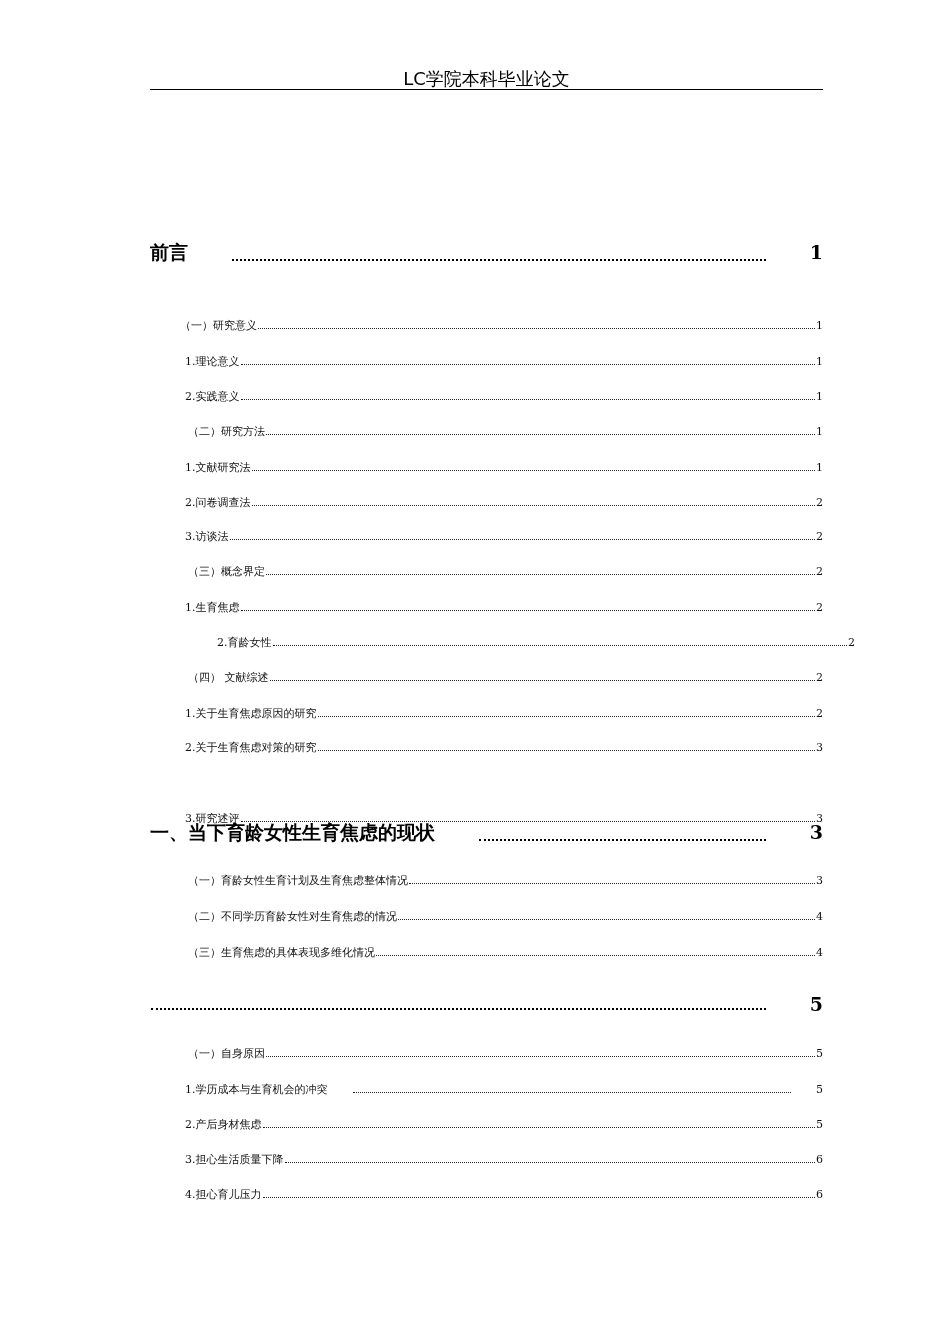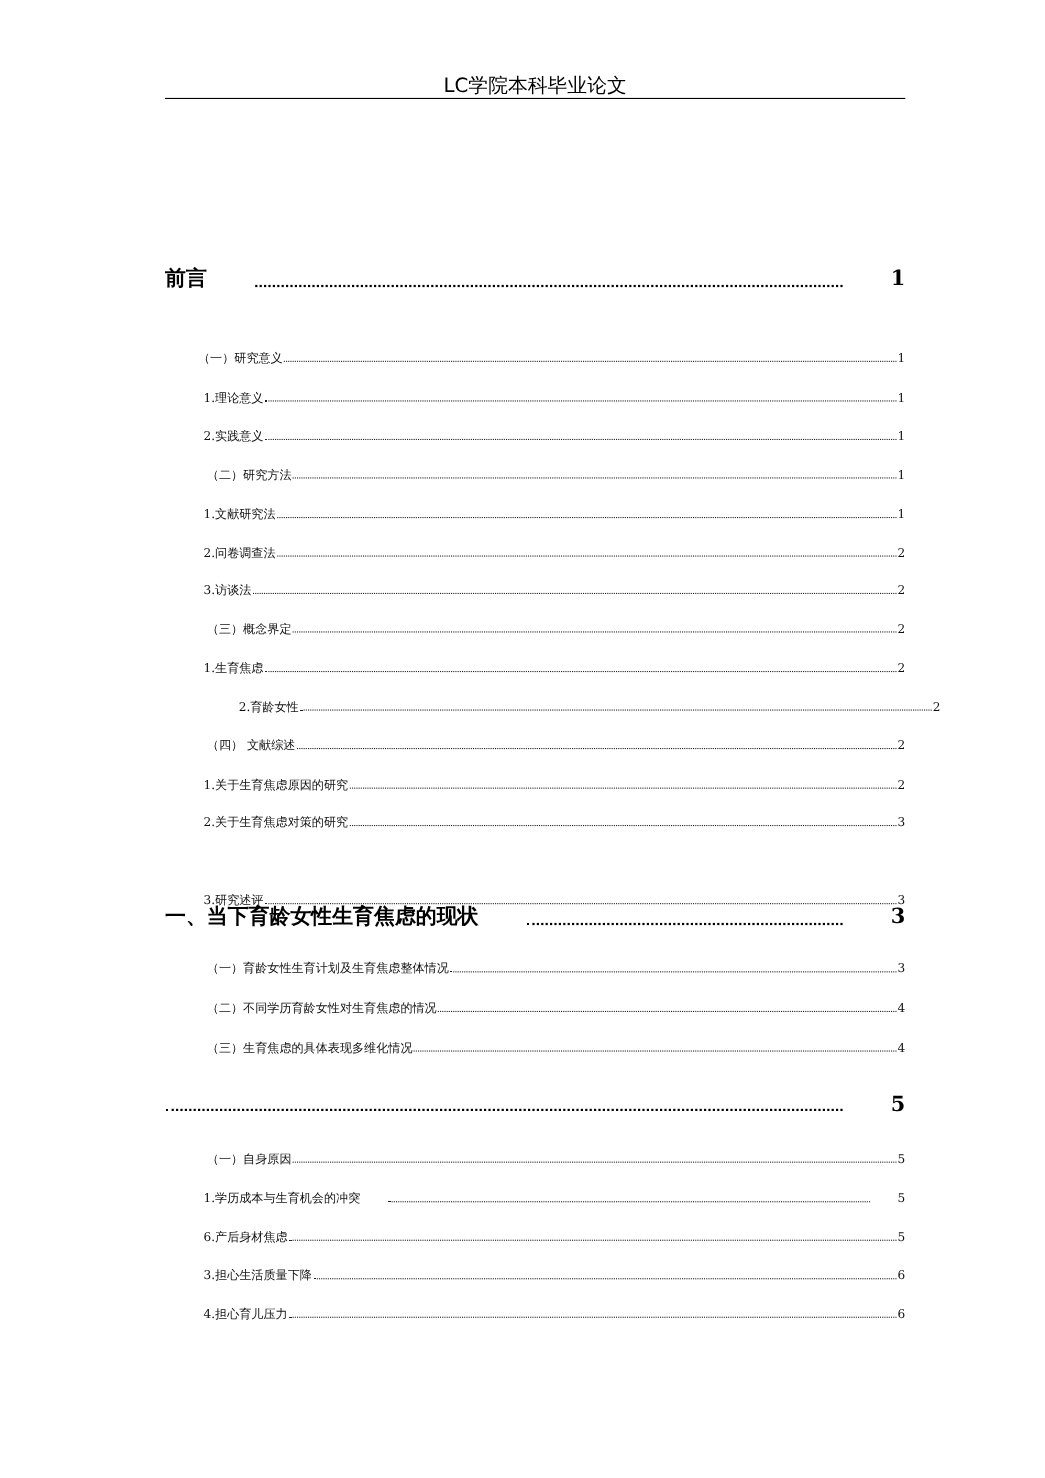--- a/index.html
+++ b/index.html
@@ -140,21 +140,21 @@
         <span class="label">（一）自身原因</span>
         <span class="leader"></span>
         <span class="page-num">5</span>
       </div>
       <div class="row lvl3" style="top: 1082px; left: 35px; width: 638px; gap: 24px;">
         <span class="label">1.学历成本与生育机会的冲突</span>
         <span class="leader"></span>
         <span class="page-num">5</span>
       </div>
       <div class="row lvl3" style="top: 1117px; left: 35px; width: 638px;">
-        <span class="label">6.产后身材焦虑</span>
+        <span class="label">2.产后身材焦虑</span>
         <span class="leader"></span>
         <span class="page-num">5</span>
       </div>
       <div class="row lvl3" style="top: 1152px; left: 35px; width: 638px;">
         <span class="label">3.担心生活质量下降</span>
         <span class="leader"></span>
         <span class="page-num">6</span>
       </div>
       <div class="row lvl3" style="top: 1187px; left: 35px; width: 638px;">
         <span class="label">4.担心育儿压力</span>

